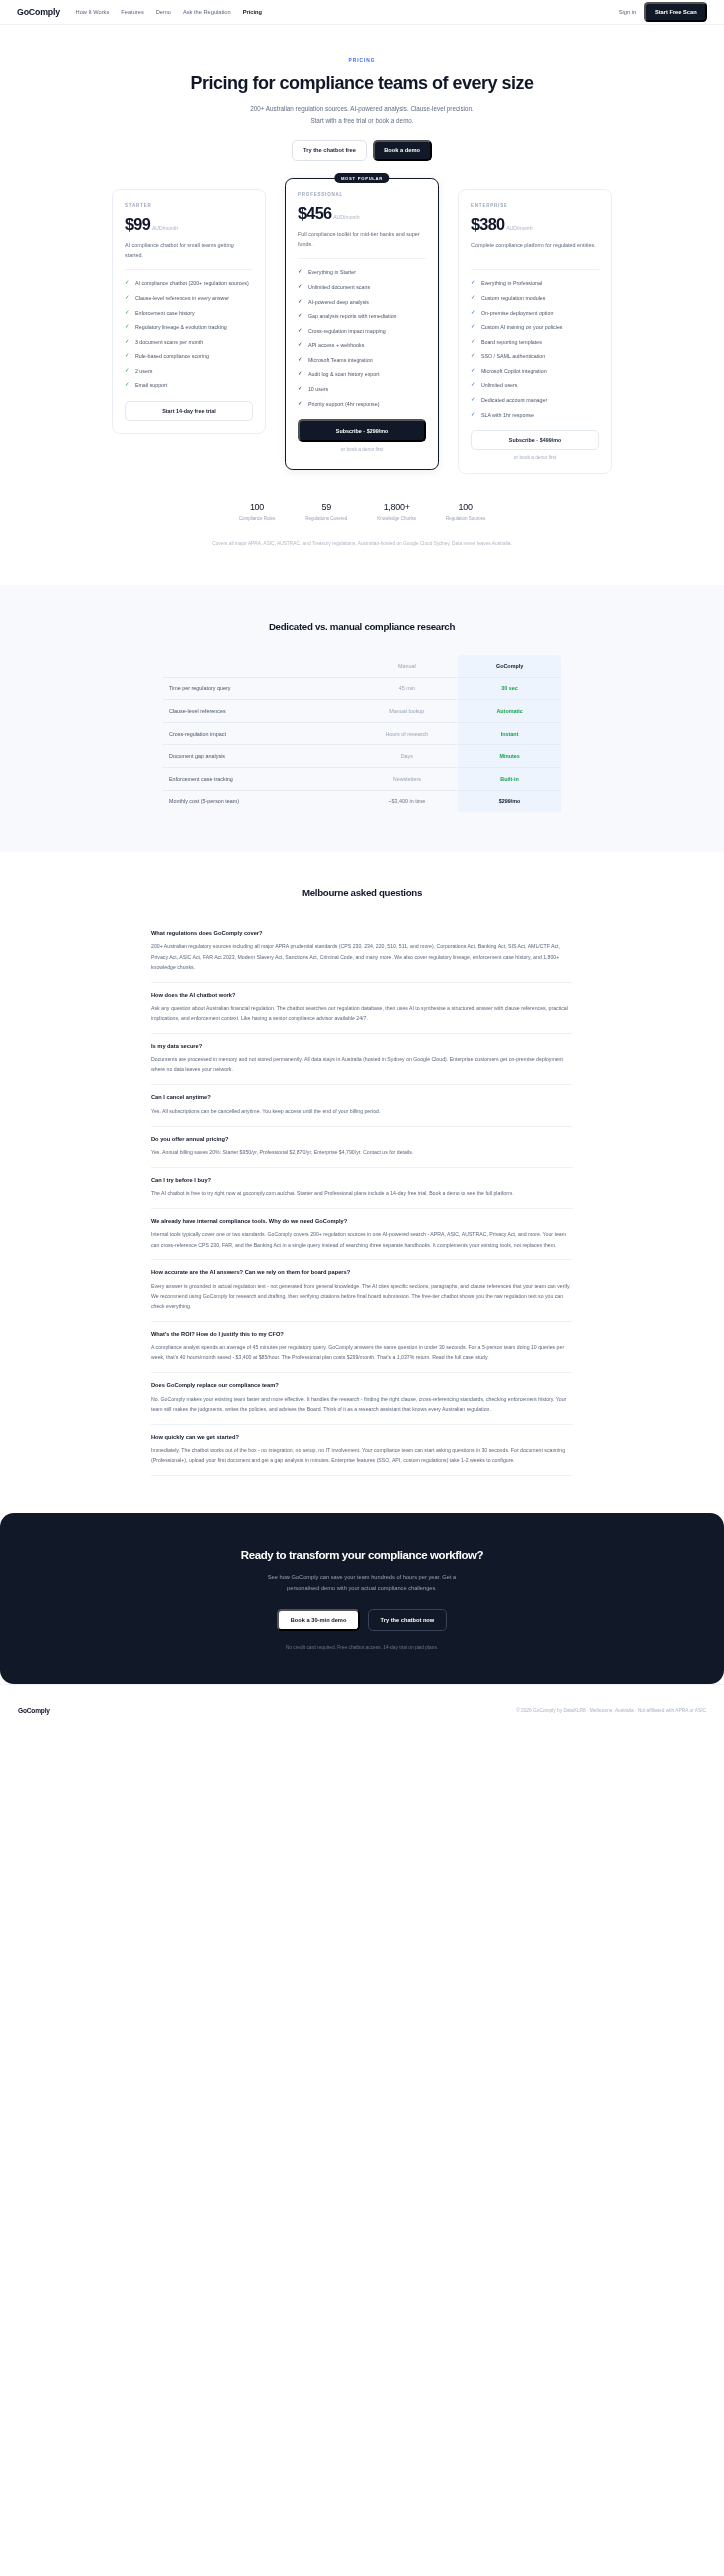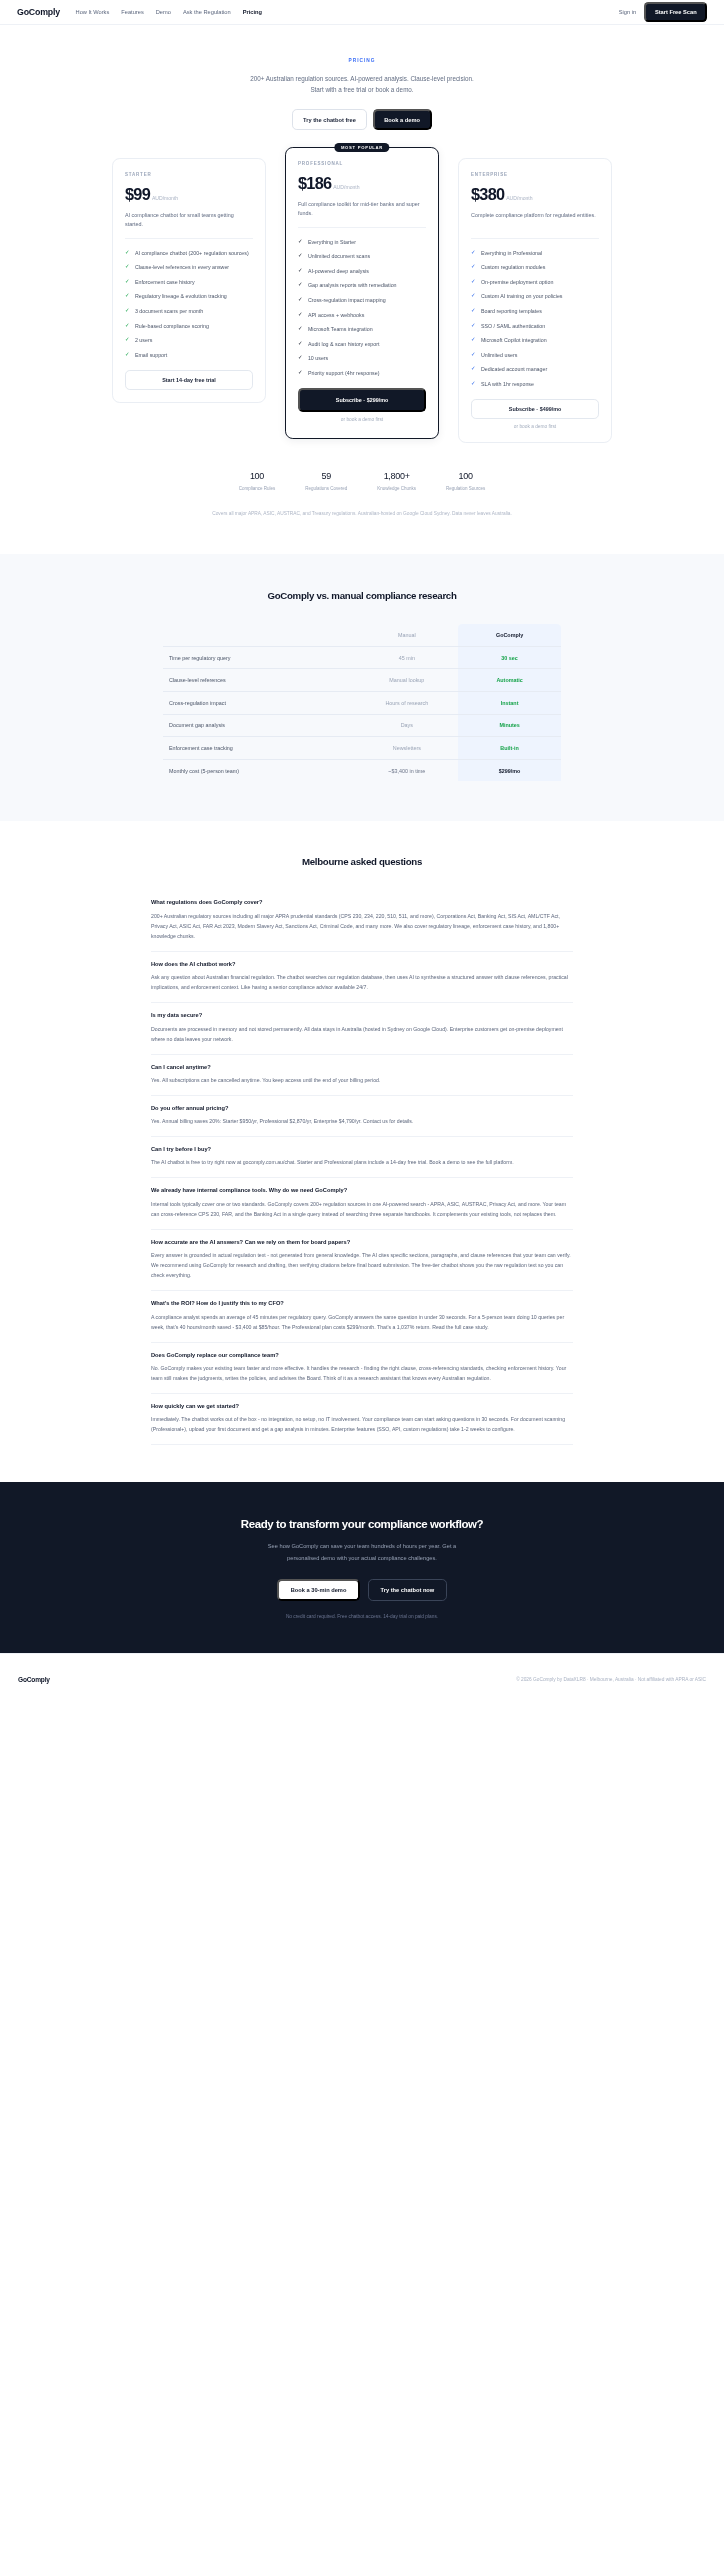--- a/index.html
+++ b/index.html
@@ -261,20 +261,21 @@
     font-size:5.2px;
     line-height:1.95;
     color:#5c667c;
   }
 
   
   .cta-band {
     background:#111827;
     text-align:center;
     padding:36px 0 34px;
+    border-radius:14px;
   }
   .cta-band h2 {
     font-size:11.5px;
     font-weight:bold;
     letter-spacing:-0.4px;
     color:#ffffff;
     margin-bottom:11px;
   }
   .cta-band p {
     font-size:5.7px;
@@ -336,20 +337,21 @@
     <a class="nav-link active">Pricing</a>
   </div>
   <div class="nav-right">
     <a class="signin">Sign in</a>
     <button class="btn-dark-sm">Start Free Scan</button>
   </div>
 </div>
 
 <section class="hero">
   <div class="eyebrow">PRICING</div>
+  <h1>Pricing for compliance teams of every size</h1>
   <p>200+ Australian regulation sources. AI-powered analysis. Clause-level precision. Start with a free trial or book a demo.</p>
   <div class="hero-btns">
     <button class="btn-outline">Try the chatbot free</button>
     <button class="btn-dark">Book a demo</button>
   </div>
 </section>
 
 <section class="plans">
 
   <div class="card">
@@ -396,21 +398,21 @@
     </ul>
     <div class="card-cta">
       <button class="cta-ghost">Start 14-day free trial</button>
     </div>
   </div>
 
   <div class="card featured">
     <div class="badge">MOST POPULAR</div>
     <div class="tier">PROFESSIONAL</div>
     <div class="price-row">
-      <span class="price">$186</span>
+      <span class="price">$456</span>
       <span class="per">AUD/month</span>
     </div>
     <div class="card-desc">Full compliance toolkit for mid-tier banks and super funds.</div>
     <div class="divider"></div>
     <ul class="feats">
       <li>
           <span class="tick dark">✓</span>
           <span>Everything in Starter</span>
         </li>
       <li>
@@ -527,21 +529,21 @@
     <div class="stat-lbl">Knowledge Chunks</div>
   </div>
   <div class="stat">
     <div class="stat-num">100</div>
     <div class="stat-lbl">Regulation Sources</div>
   </div>
 </section>
 <div class="stats-note">Covers all major APRA, ASIC, AUSTRAC, and Treasury regulations. Australian-hosted on Google Cloud Sydney. Data never leaves Australia.</div>
 
 <section class="compare-wrap">
-  <div class="sec-title">GoComply vs. manual compliance research</div>
+  <div class="sec-title">Dedicated vs. manual compliance research</div>
   <table class="compare">
     <thead>
       <tr>
         <th class="col-feature"></th>
         <th class="col-manual">Manual</th>
         <th class="col-go">GoComply</th>
       </tr>
     </thead>
     <tbody>
       <tr>

